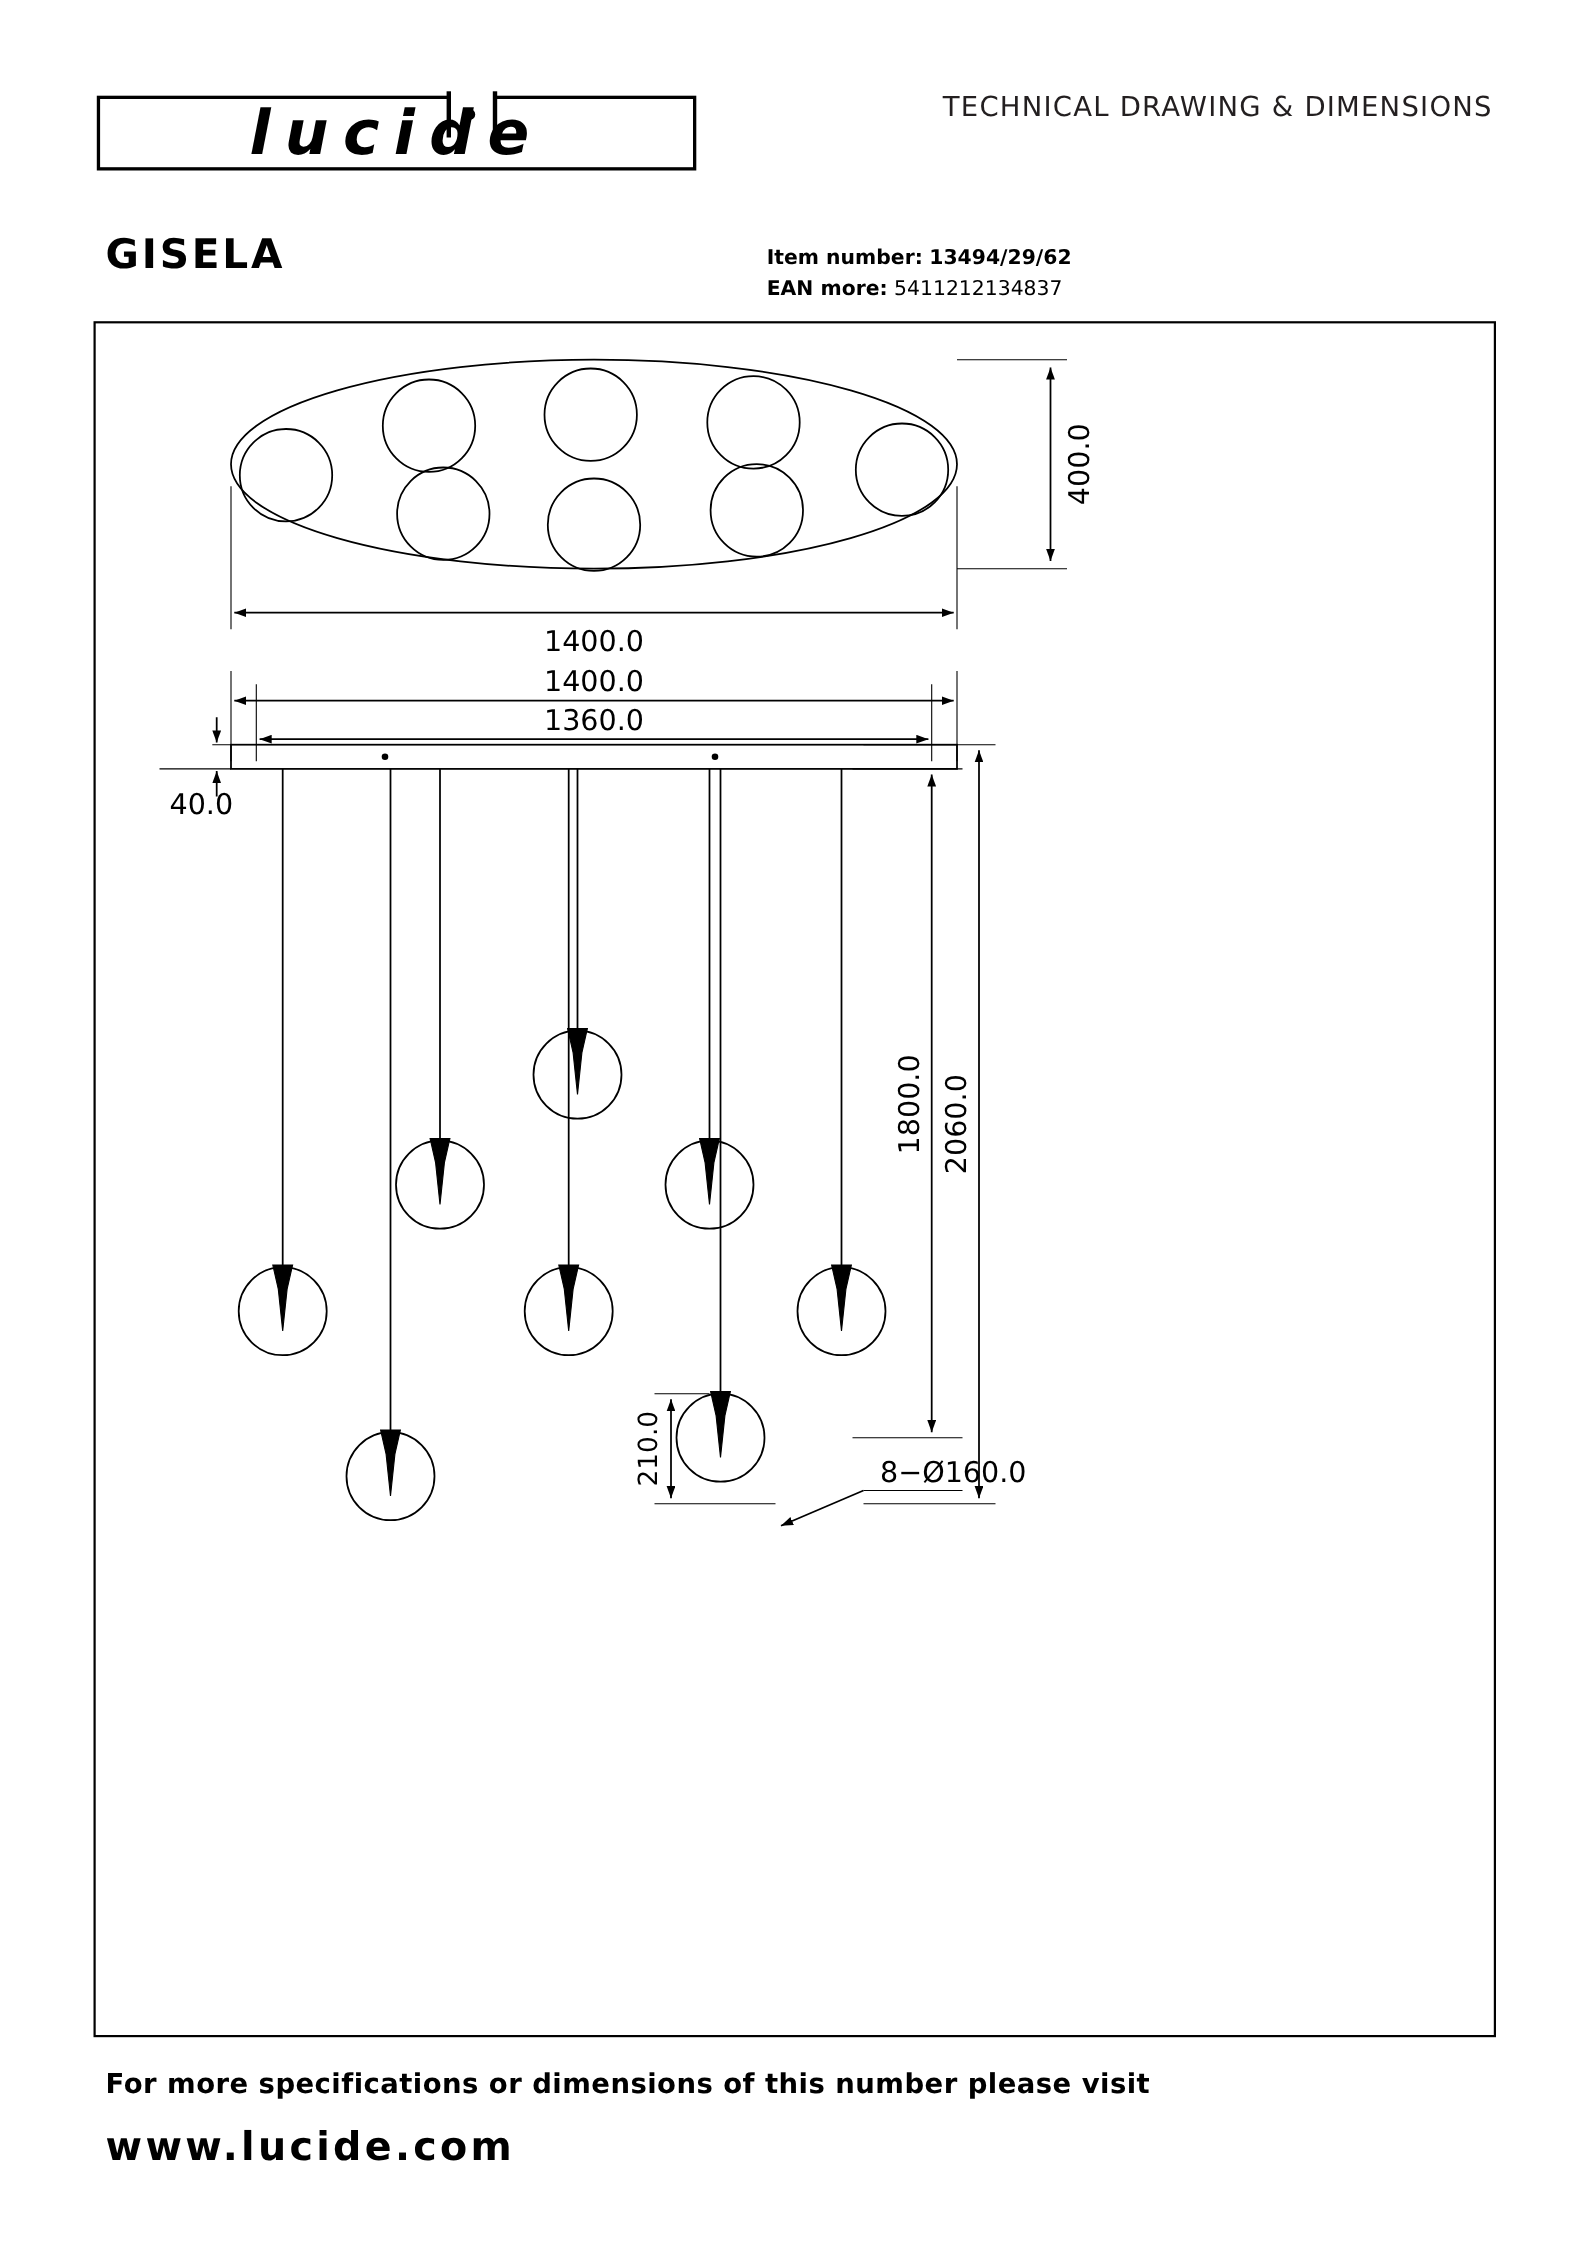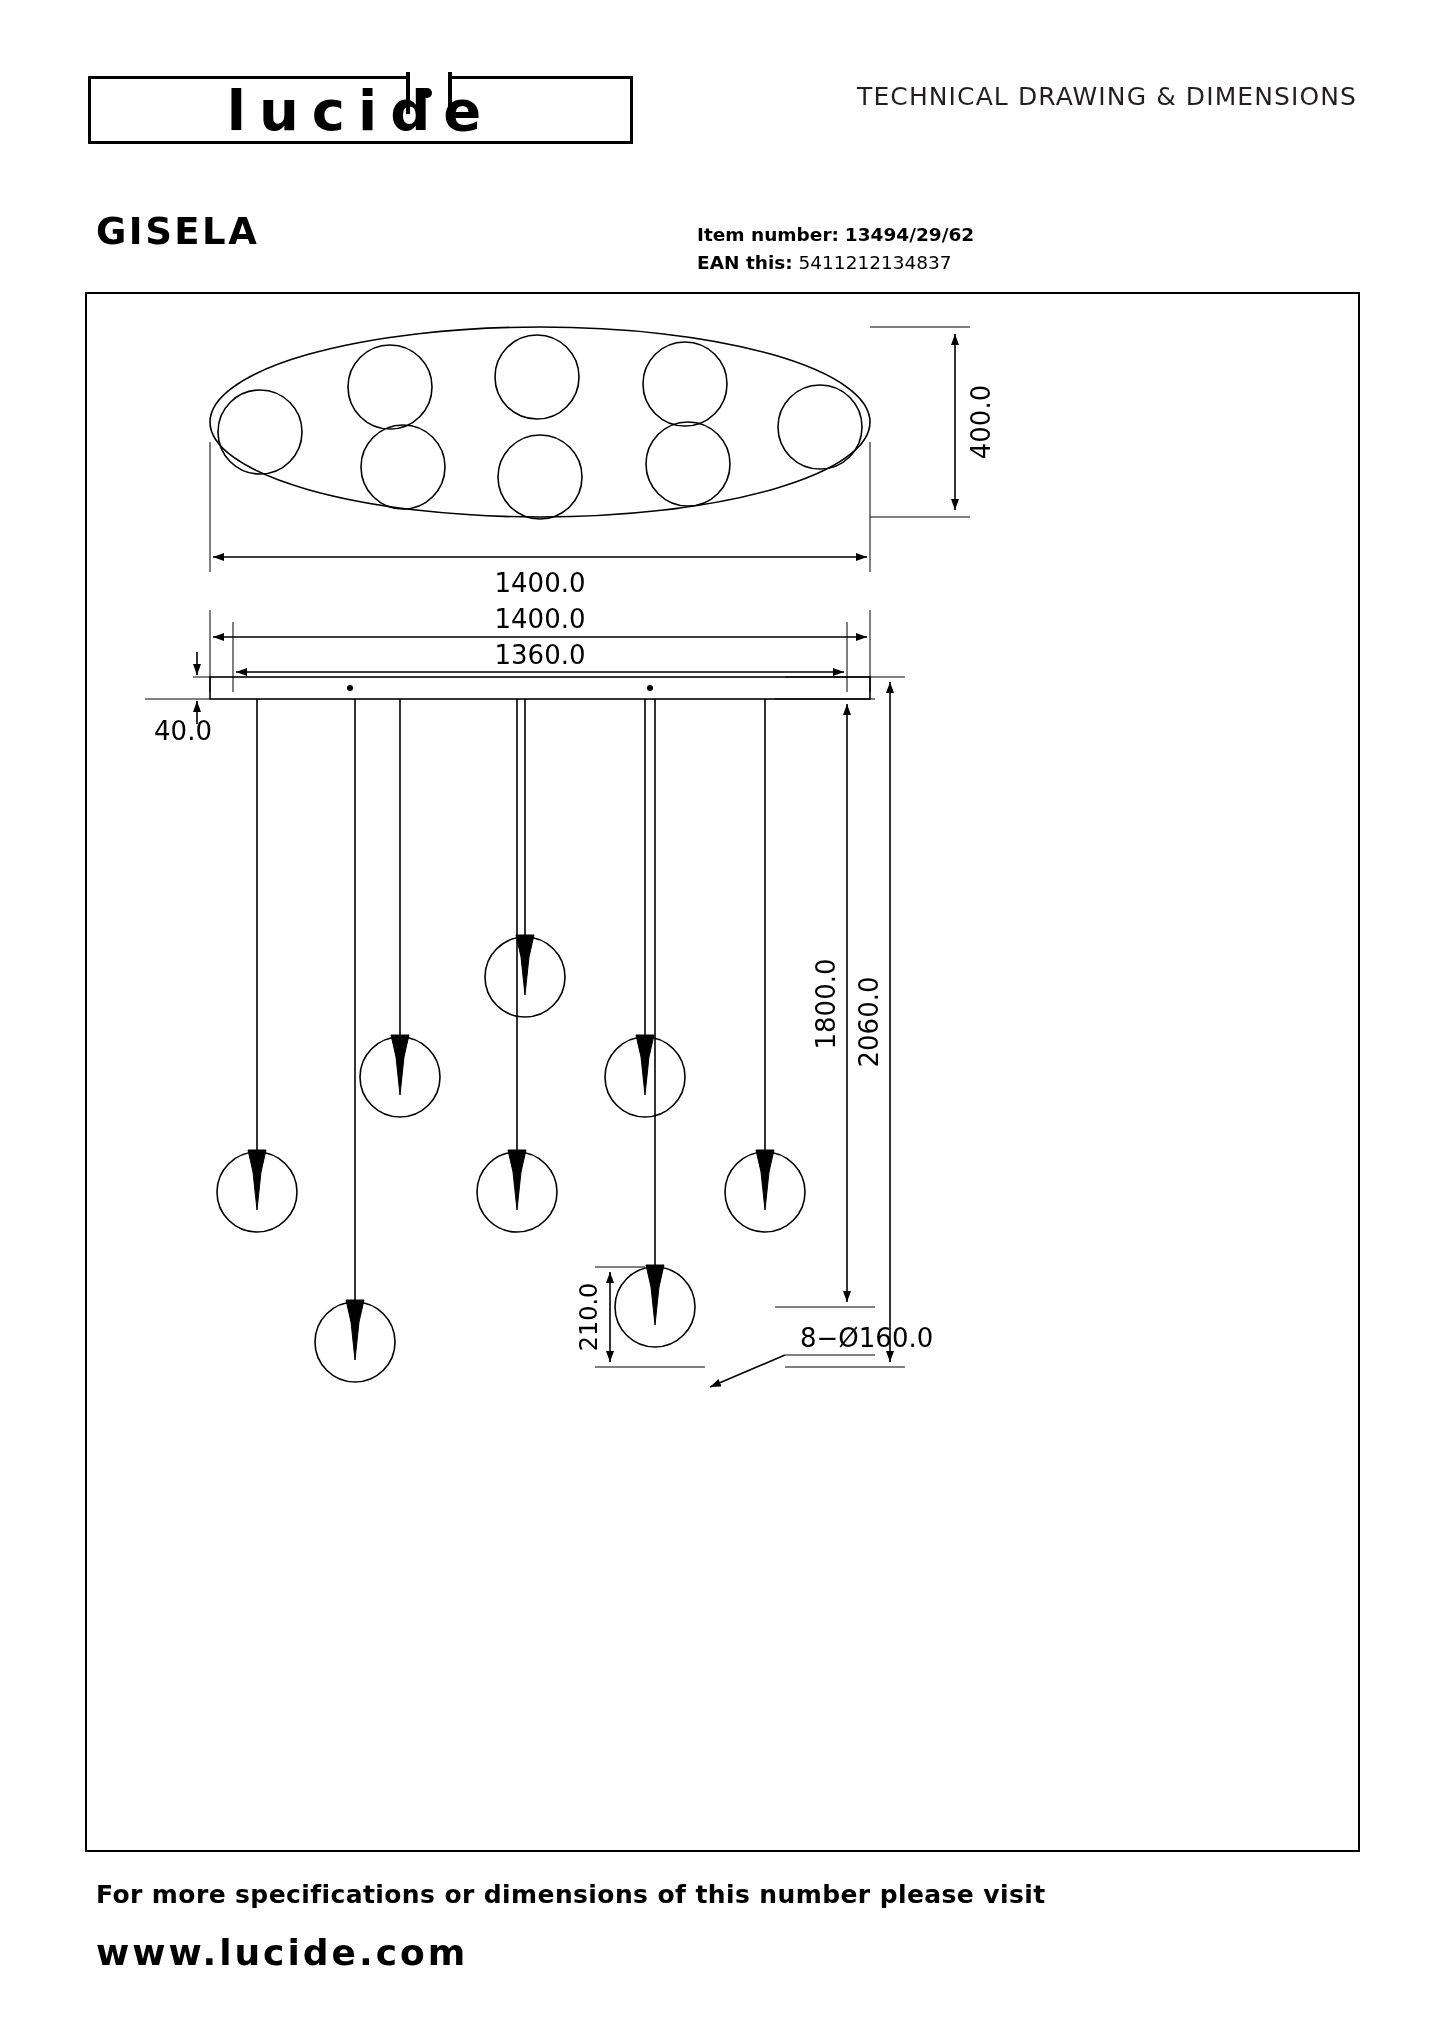--- a/index.html
+++ b/index.html
@@ -19,23 +19,24 @@
     position: absolute;
     left: 0; top: 0;
     width: 1445px;
     height: 2044px;
   }
 
   
   .logo-box {
     position: absolute;
     left: 88px;
-    top: 76px;
+    top: 87px;
     width: 545px;
     height: 68px;
+    font-style: italic;
   }
   .logo-text {
     position: absolute;
     left: 0; top: 0;
     width: 545px;
     height: 68px;
     display: flex;
     align-items: center;
     justify-content: center;
     font-family: "DejaVu Sans", sans-serif;
@@ -185,21 +186,21 @@
   <div class="header-right">TECHNICAL DRAWING &amp; DIMENSIONS</div>
 
   <div class="product-title">GISELA</div>
 
   <div class="meta">
     <div>
       <b>Item number:</b> 
       <b>13494/29/62</b>
     </div>
     <div>
-      <b>EAN this:</b> 
+      <b>EAN more:</b> 
       <span>5411212134837</span>
     </div>
   </div>
 
   <div class="frame"></div>
 
   <svg class="draw" viewBox="0 0 1275 1560">
     <defs>
       <marker id="arrEnd" markerWidth="12" markerHeight="12" refX="11" refY="4" orient="auto" markerUnits="userSpaceOnUse">
         <path d="M0,0 L11,4 L0,8 z" fill="#000"></path>

